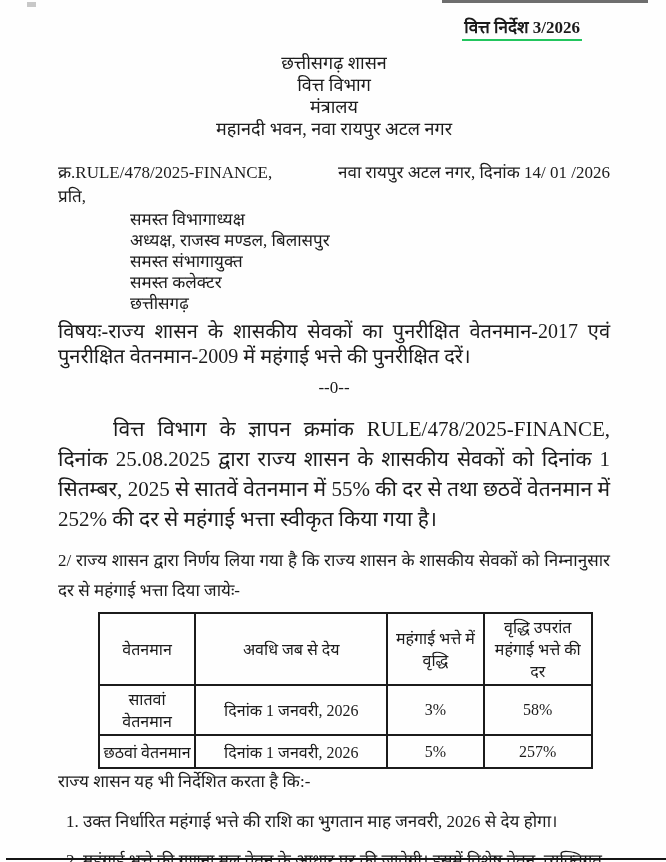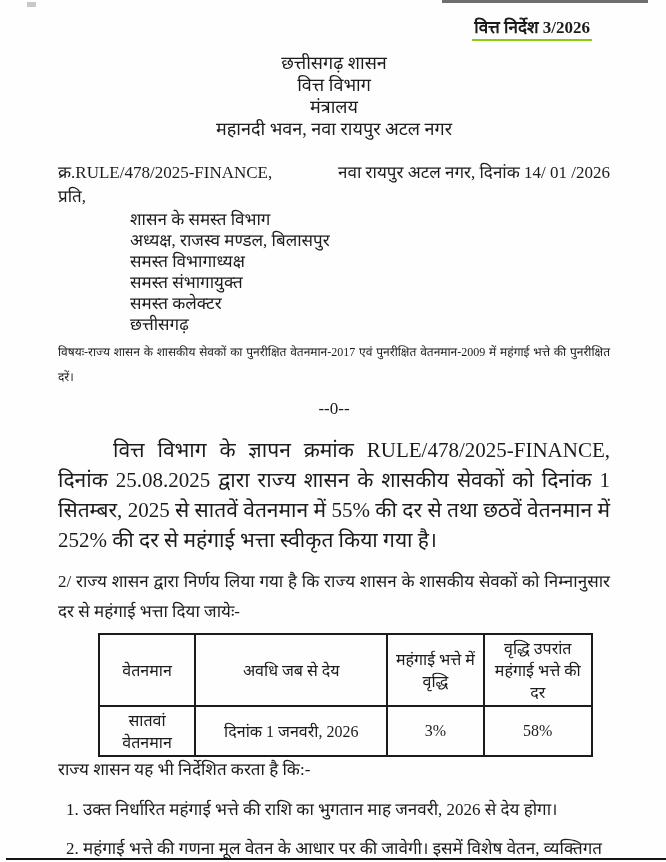--- a/index.html
+++ b/index.html
@@ -17,23 +17,23 @@
     padding: 0 56px 0 58px;
   }
   .top-ref {
     margin-top: 15px;
     text-align: right;
     font-size: 17px;
     font-weight: bold;
   }
   .top-ref .underlined {
     display: inline-block;
-    border-bottom: 2px solid #84cc16;
+    border-bottom: 2px solid #22c55e;
     padding: 0 2px 1px 2px;
-    margin-right: 18px;
+    margin-right: 28px;
   }
   .letterhead {
     margin-top: 11px;
     text-align: center;
     font-size: 18px;
     line-height: 22px;
   }
   .ref-line {
     margin-top: 21px;
     display: flex;
@@ -45,21 +45,21 @@
     font-size: 17px;
     line-height: 24px;
   }
   .recipients {
     margin-left: 72px;
     font-size: 17px;
     line-height: 21px;
   }
   .subject {
     margin-top: 5px;
-    font-size: 12px;
+    font-size: 20px;
     line-height: 25px;
     text-align: justify;
   }
   .separator {
     margin-top: 9px;
     text-align: center;
     font-size: 17px;
     line-height: 20px;
   }
   .para1 {
@@ -147,23 +147,22 @@
     </div>
 
     <div class="ref-line">
       <span>क्र.RULE/478/2025-FINANCE,</span>
       <span>नवा रायपुर अटल नगर, दिनांक 14/ 01 /2026</span>
     </div>
 
     <div class="salutation">प्रति,</div>
 
     <div class="recipients">
-      <div>शासन के समस्त विभाग</div>
+      <div>समस्त विभागाध्यक्ष</div>
       <div>अध्यक्ष, राजस्व मण्डल, बिलासपुर</div>
-      <div>समस्त विभागाध्यक्ष</div>
       <div>समस्त संभागायुक्त</div>
       <div>समस्त कलेक्टर</div>
       <div>छत्तीसगढ़</div>
     </div>
 
     <div class="subject">विषयः-राज्य शासन के शासकीय सेवकों का पुनरीक्षित वेतनमान-2017 एवं पुनरीक्षित वेतनमान-2009 में  महंगाई भत्ते की पुनरीक्षित दरें।</div>
 
     <div class="separator">--0--</div>
 
     <div class="para1">वित्त विभाग के ज्ञापन क्रमांक RULE/478/2025-FINANCE, दिनांक 25.08.2025 द्वारा राज्य शासन के शासकीय सेवकों को दिनांक 1 सितम्बर, 2025 से सातवें वेतनमान में 55% की दर से तथा छठवें वेतनमान में 252% की दर से महंगाई भत्ता स्वीकृत किया गया है।</div>
@@ -179,20 +178,26 @@
           <th class="col-4">वृद्धि उपरांत महंगाई भत्ते की दर</th>
         </tr>
       </thead>
       <tbody>
         <tr>
           <td>सातवां वेतनमान</td>
           <td>दिनांक 1 जनवरी, 2026</td>
           <td>3%</td>
           <td>58%</td>
         </tr>
+        <tr>
+          <td>छठवां वेतनमान</td>
+          <td>दिनांक 1 जनवरी, 2026</td>
+          <td>5%</td>
+          <td>257%</td>
+        </tr>
       </tbody>
     </table>
 
     <div class="directive">राज्य शासन यह भी निर्देशित करता है कि:-</div>
 
     <div class="points">
       <p class="point">1. उक्त निर्धारित महंगाई भत्ते की राशि का भुगतान माह जनवरी, 2026 से देय होगा।</p>
       <p class="point">2. महंगाई भत्ते की गणना मूल वेतन के आधार पर की जावेगी। इसमें विशेष वेतन, व्यक्तिगत वेतन शामिल नहीं होगा।</p>
     </div>
 

